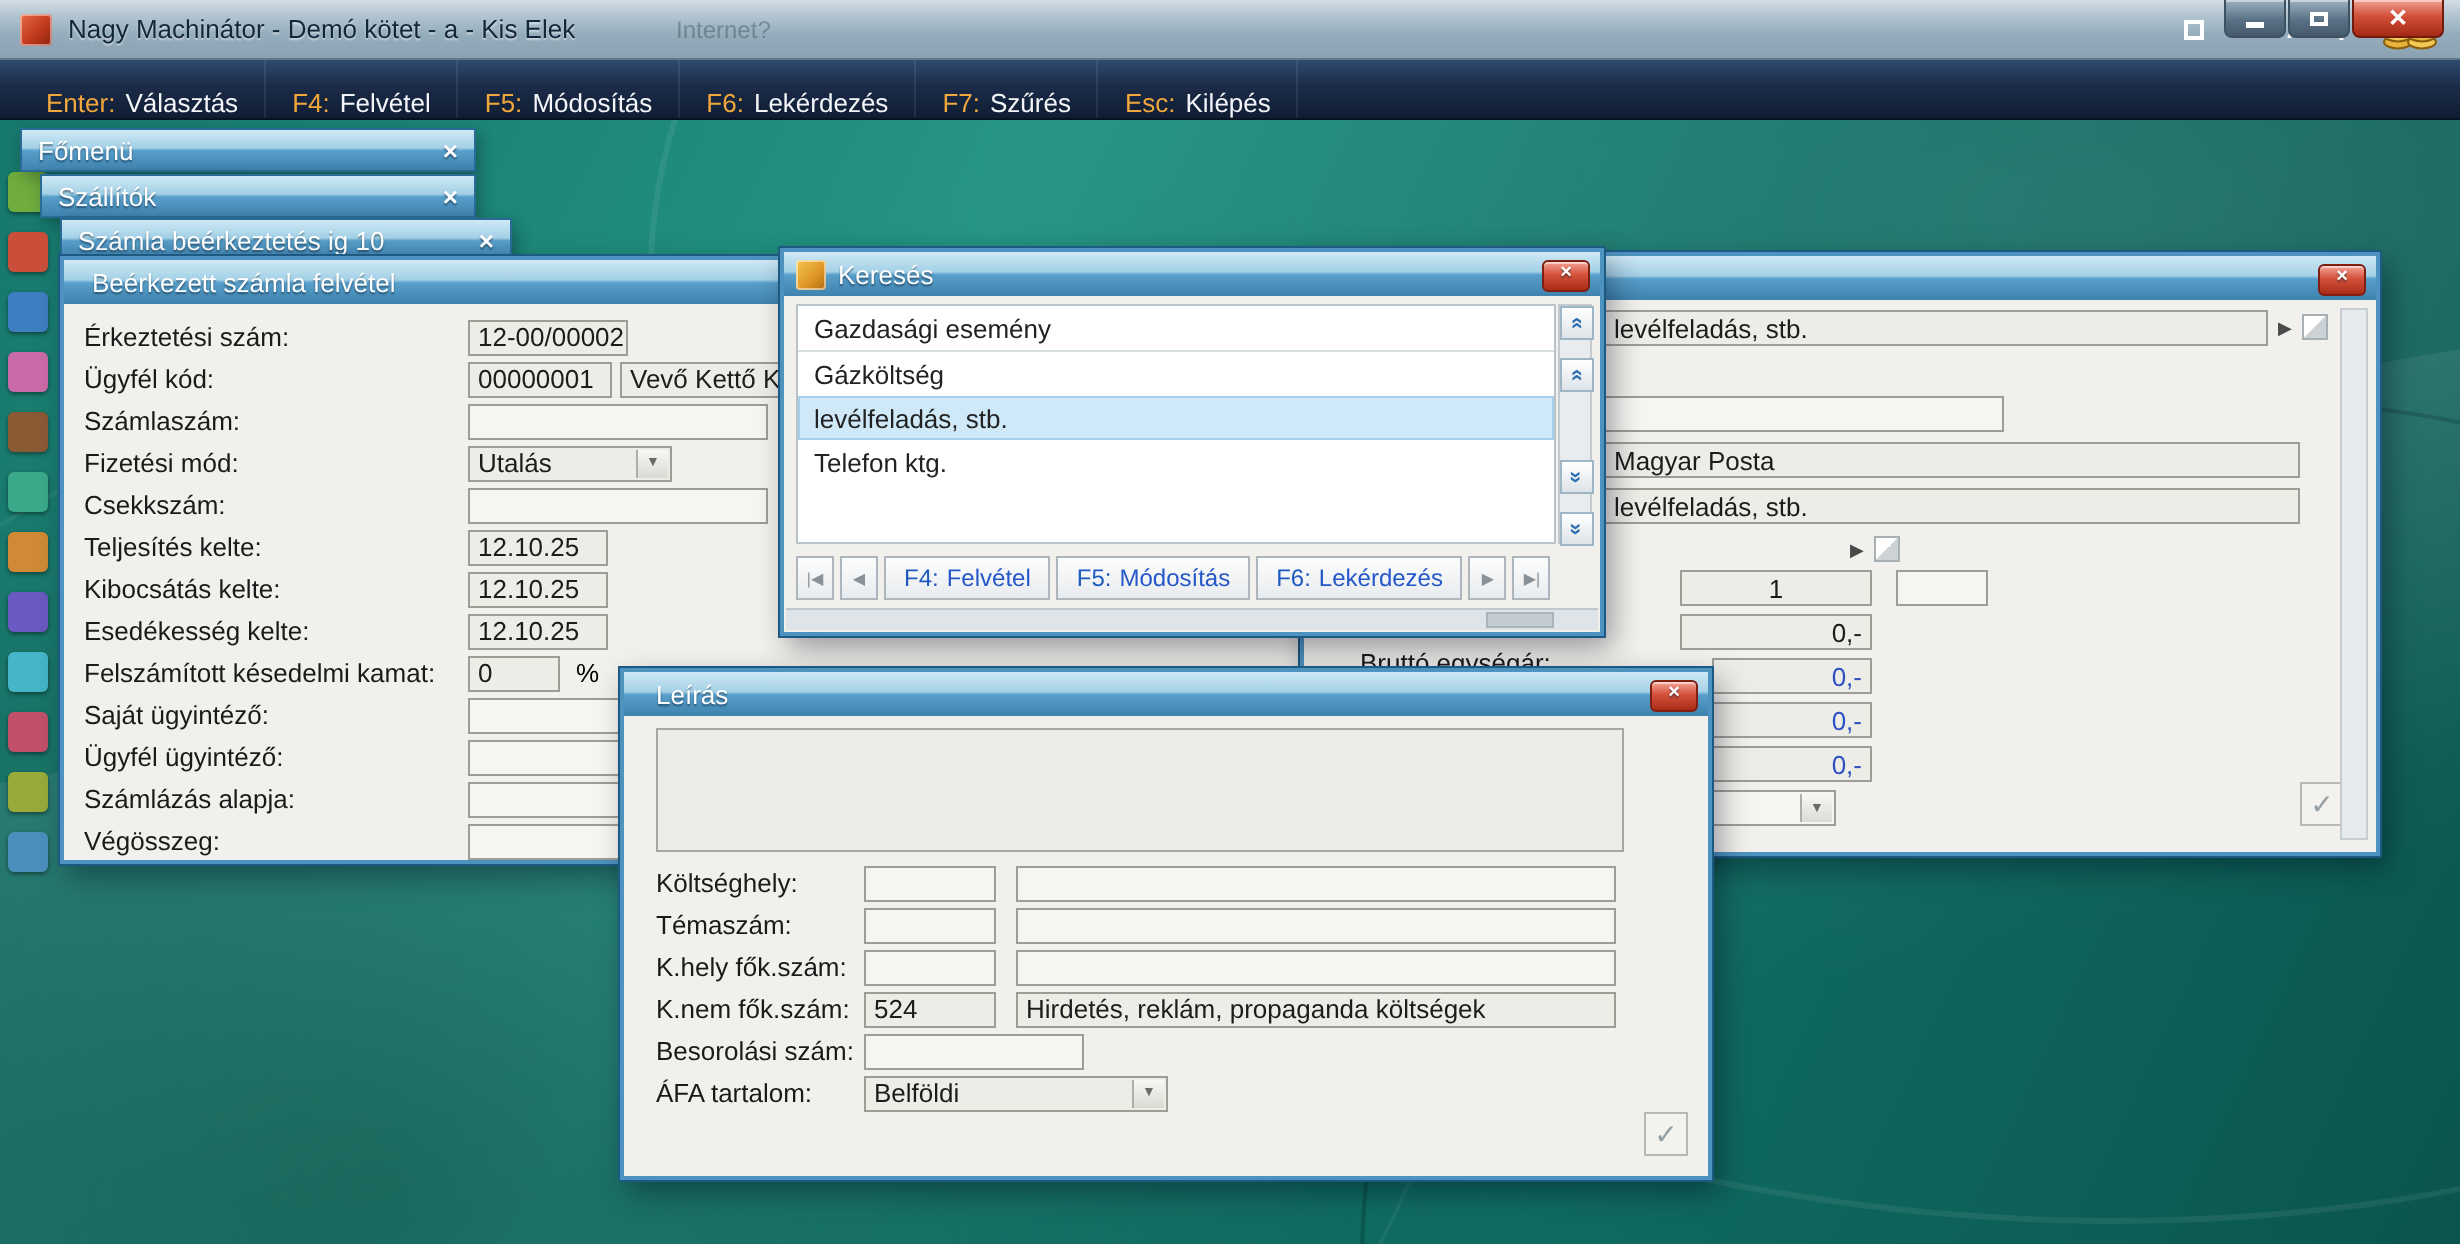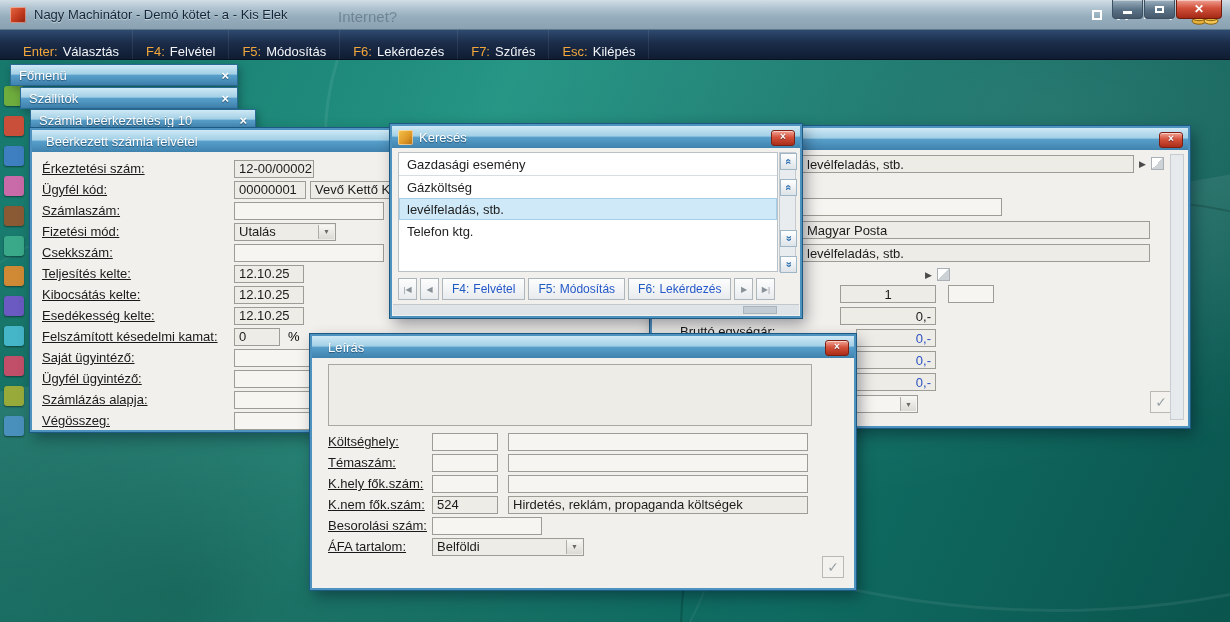--- a/index.html
+++ b/index.html
@@ -11,21 +11,21 @@
   
   .titlebar{
     position:absolute;top:0;left:0;right:0;height:30px;
     background:linear-gradient(180deg,#d3dee6 0%,#b3c6d2 25%,#94acbb 60%,#8aa2b2 100%);
     border-bottom:1px solid #5f7889;display:flex;align-items:center;padding:0 8px;box-sizing:border-box;z-index:50;
   }
   .app-icon{width:16px;height:16px;border-radius:2px;margin-left:2px;
     background:linear-gradient(135deg,#e66a44 0%,#c23a1e 55%,#8c2310 100%);
     box-shadow:inset 0 0 0 1px rgba(255,255,255,.45);}
   .titlebar-title{font-size:13px;color:#13263a;margin-left:8px;text-shadow:0 1px 1px rgba(255,255,255,.55);}
-  .ghost-text{position:absolute;left:338px;top:8px;font-size:15px;color:#1b2b3a;opacity:.32;}
+  .ghost-text{position:absolute;left:338px;top:8px;font-size:12px;color:#1b2b3a;opacity:.32;}
   .win-controls{position:absolute;right:8px;top:0;display:flex;z-index:60;}
   .wbtn{width:29px;height:18px;margin-left:1px;border:1px solid #3d5163;border-top:none;border-radius:0 0 4px 4px;
     background:linear-gradient(#9db1c0,#5a7286 55%,#47586b);display:flex;align-items:center;justify-content:center;
     box-shadow:inset 0 1px 0 rgba(255,255,255,.45);color:#fff;}
   .wbtn.close{width:44px;background:linear-gradient(#efa193,#d2503a 45%,#a42a16);border-color:#701b0c;}
   .glyph-min{display:block;width:9px;height:3px;background:#fff;margin-top:7px;}
   .glyph-max{display:block;width:9px;height:7px;border:2px solid #fff;box-sizing:border-box;}
   .glyph-x{font-size:12px;font-weight:bold;line-height:1;}
   
   .menubar{
@@ -72,21 +72,21 @@
   
   .fld{height:18px;background:#edece7;border:1px solid #9d9d96;box-sizing:border-box;font-size:13px;color:#1c1c1c;
     display:flex;align-items:center;padding:0 4px;white-space:nowrap;overflow:hidden;}
   .fld.empty{background:#f6f5f1;}
   .fld.right{justify-content:flex-end;}
   .fld.center{justify-content:center;}
   .fld.blue{color:#2d52c4;}
   .dd{position:relative;padding-right:18px;}
   .dd-btn{position:absolute;right:1px;top:1px;bottom:1px;width:15px;background:linear-gradient(#f7f7f4,#dcdad4);
     border-left:1px solid #b0aea8;display:flex;align-items:center;justify-content:center;color:#6a6a66;font-size:7px;}
-  .lbl{font-size:13px;color:#1a1a1a;text-decoration:underline;}
+  .lbl{font-size:13px;color:#1a1a1a;}
   
   .inv-rows{padding:6px 0 0 10px;}
   .frow{display:flex;align-items:center;height:21px;}
   .frow .lbl{width:192px;flex:none;}
   .w46{width:46px;flex:none;} .w70{width:70px;flex:none;} .w72{width:72px;flex:none;} .w92{width:80px;flex:none;} .w102{width:102px;flex:none;}
   .w110{width:110px;flex:none;} .w120{width:120px;flex:none;} .w150{width:150px;flex:none;} .w152{width:152px;flex:none;text-align:right;}
   .suffix{margin-left:8px;font-size:13px;}
   .gap4{margin-left:4px;} .gap10{margin-left:10px;}
   
   .list{position:absolute;left:6px;top:4px;width:380px;height:120px;background:#fff;border:1px solid #b8c2c8;box-sizing:border-box;}

